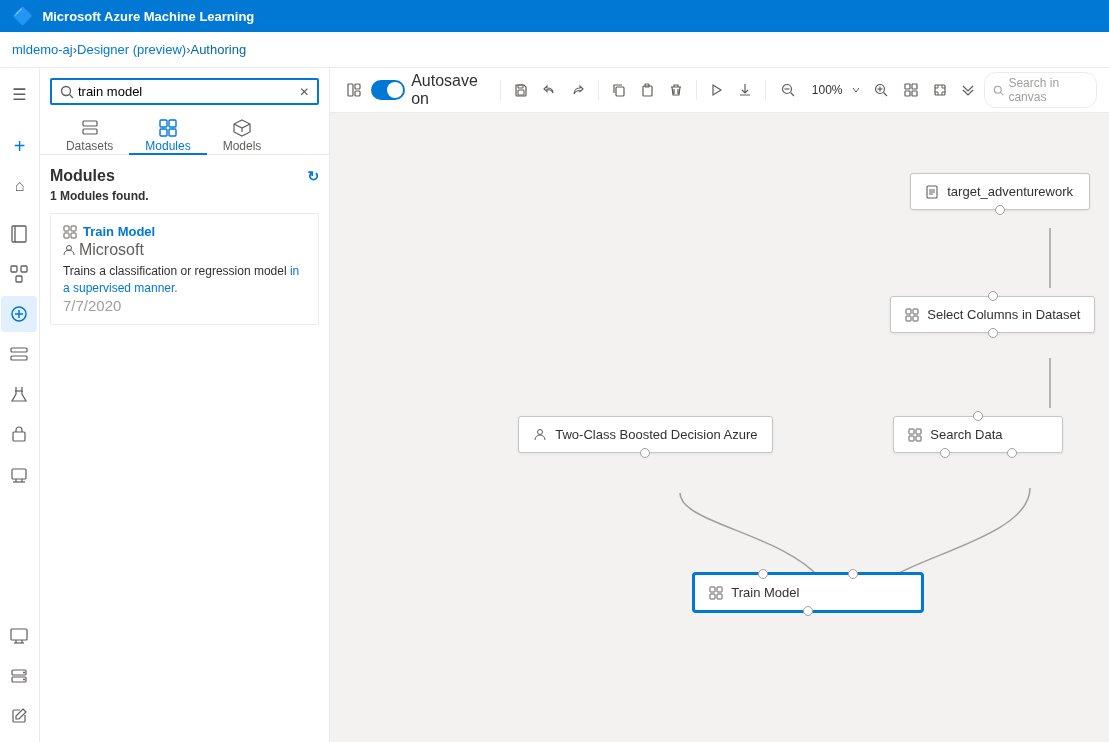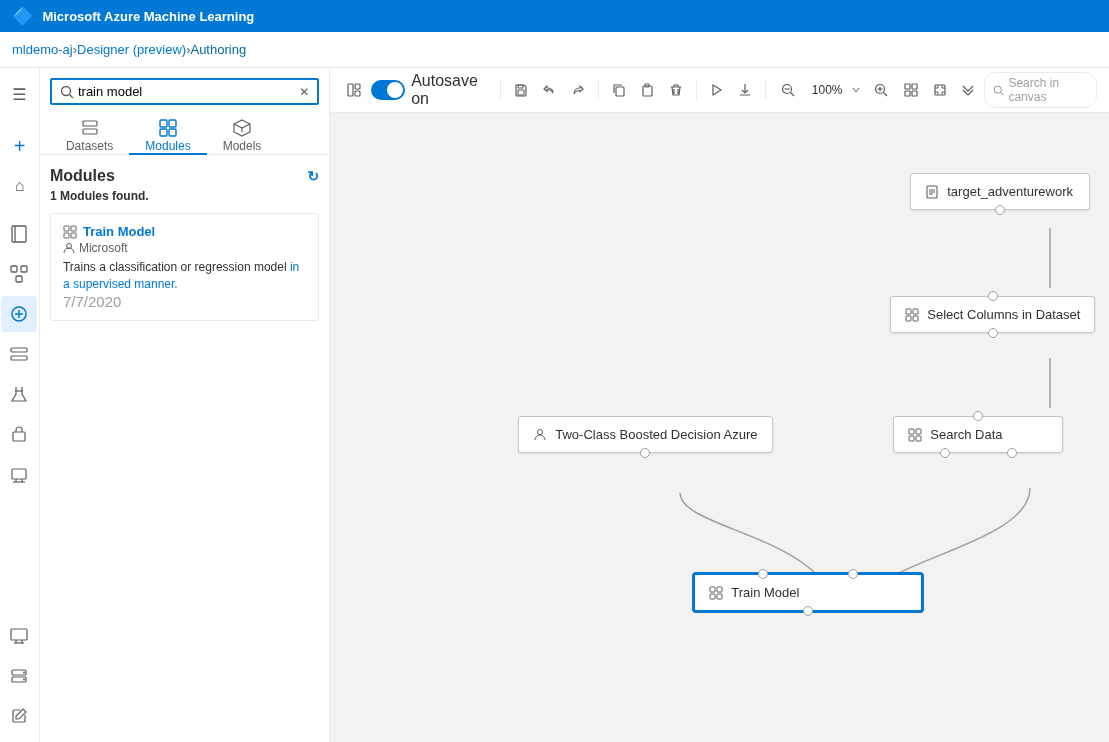--- a/index.html
+++ b/index.html
@@ -150,21 +150,21 @@
     .module-card .module-name {
       font-size: 13px;
       font-weight: 600;
       color: #0078d4;
       display: flex;
       align-items: center;
       gap: 6px;
       margin-bottom: 2px;
     }
     .module-card .module-org {
-      font-size: 12px;
+      font-size: 16px;
       color: #605e5c;
       display: flex;
       align-items: center;
       gap: 4px;
       margin-bottom: 4px;
     }
     .module-card .module-desc {
       font-size: 12px;
       color: #323130;
       line-height: 1.4;

